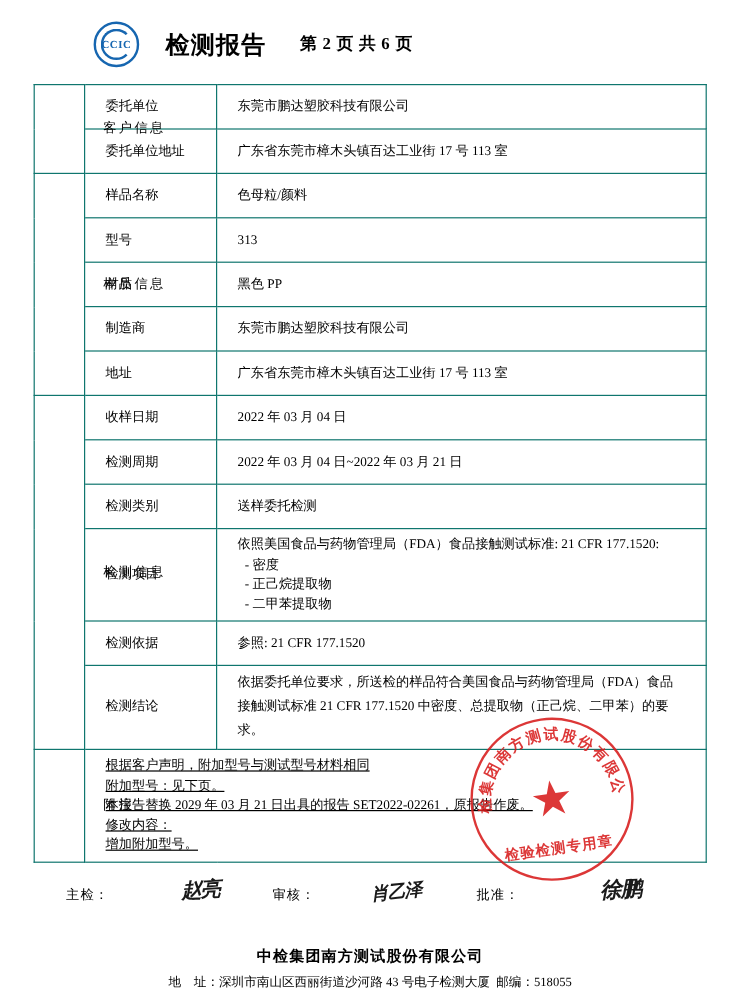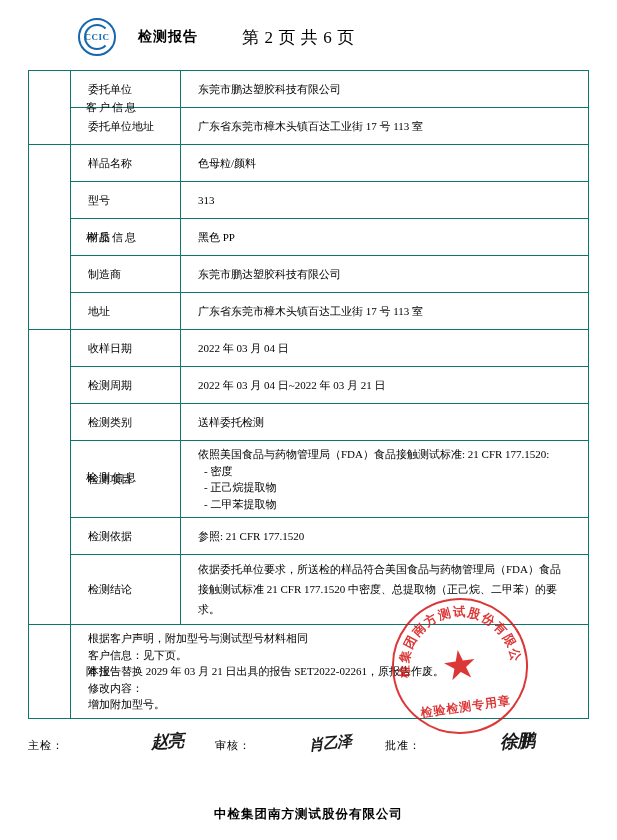--- a/index.html
+++ b/index.html
@@ -54,34 +54,34 @@
     position: absolute;
     left: 0; right: 0; top: 50%;
     transform: translateY(-50%);
     text-align: center;
     font-size: 9px;
     font-weight: bold;
     color: #1666b0;
     letter-spacing: 0.5px;
   }
   .doc-title {
-    font-size: 14px;
+    font-size: 20px;
     font-weight: bold;
     letter-spacing: 1px;
-    margin-right: 44px;
+    margin-right: 28px;
   }
   .report-no {
     font-size: 11.5px;
     font-weight: bold;
     margin-right: 42px;
     letter-spacing: 0.2px;
   }
   .page-no {
-    font-size: 17px;
-    font-weight: normal;
+    font-size: 14px;
+    font-weight: bold;
     letter-spacing: 0.6px;
   }
 
   
   table.main {
     border-collapse: collapse;
     width: 561px;
     margin-top: 10px;
     table-layout: fixed;
   }
@@ -106,37 +106,39 @@
   }
   td.value {
     padding-left: 10px;
     margin-top: 36px;
   }
   .r1 { height: 26px; }
   .sub { padding-left: 6px; }
   .footnote-cell {
     line-height: 1.75;
     padding: 6px 10px;
+    text-decoration: underline;
   }
 
   
   .sig-table {
     border-collapse: collapse;
     width: 561px;
     margin-top: 0;
     table-layout: fixed;
   }
   .sig-table td {
     font-size: 11px;
     padding: 0;
     vertical-align: bottom;
     height: 34px;
   }
   .sig-label {
     width: 56px;
+    text-align: center;
     letter-spacing: 1px;
     padding-bottom: 6px;
   }
   .sig-val {
     padding-bottom: 4px;
     padding-left: 10px;
     text-align: center;
   }
   .handwrite {
     font-family: "DejaVu Serif", serif;
@@ -305,21 +307,21 @@
         <td class="label">检测结论</td>
         <td class="value" style="line-height:1.8">依据委托单位要求，所送检的样品符合美国食品与药物管理局（FDA）食品接触测试标准 21 CFR 177.1520 中密度、总提取物（正己烷、二甲苯）的要求。</td>
       </tr>
 
       <tr>
         <td class="cat">
           <span class="catline">附注</span>
         </td>
         <td class="footnote-cell" colspan="2">
           <div>根据客户声明，附加型号与测试型号材料相同</div>
-          <div>客户信息：见下页。</div>
+          <div>附加型号：见下页。</div>
           <div>本报告替换 2029 年 03 月 21 日出具的报告 SET2022-02261，原报告作废。</div>
           <div>修改内容：</div>
           <div>增加附加型号。</div>
         </td>
       </tr>
     </tbody>
   </table>
 
   <table class="sig-table">
     <colgroup>
@@ -350,15 +352,18 @@
       <text>
         <textPath href="#arcpath" startOffset="50%" text-anchor="middle" id="stamp-arc-textpath">中检集团南方测试股份有限公司</textPath>
       </text>
     </svg>
     <div class="star">★</div>
     <div class="bottomtext">检验检测专用章</div>
   </div>
 
   <div class="footer">
     <div class="company">中检集团南方测试股份有限公司</div>
+    <div>
+      <span>地　址：</span><span>深圳市南山区西丽街道沙河路 43 号电子检测大厦</span>&nbsp;&nbsp;<span>邮编：</span><span>518055</span>
+    </div>
   </div>
 
 </div>
 
 </body></html>

